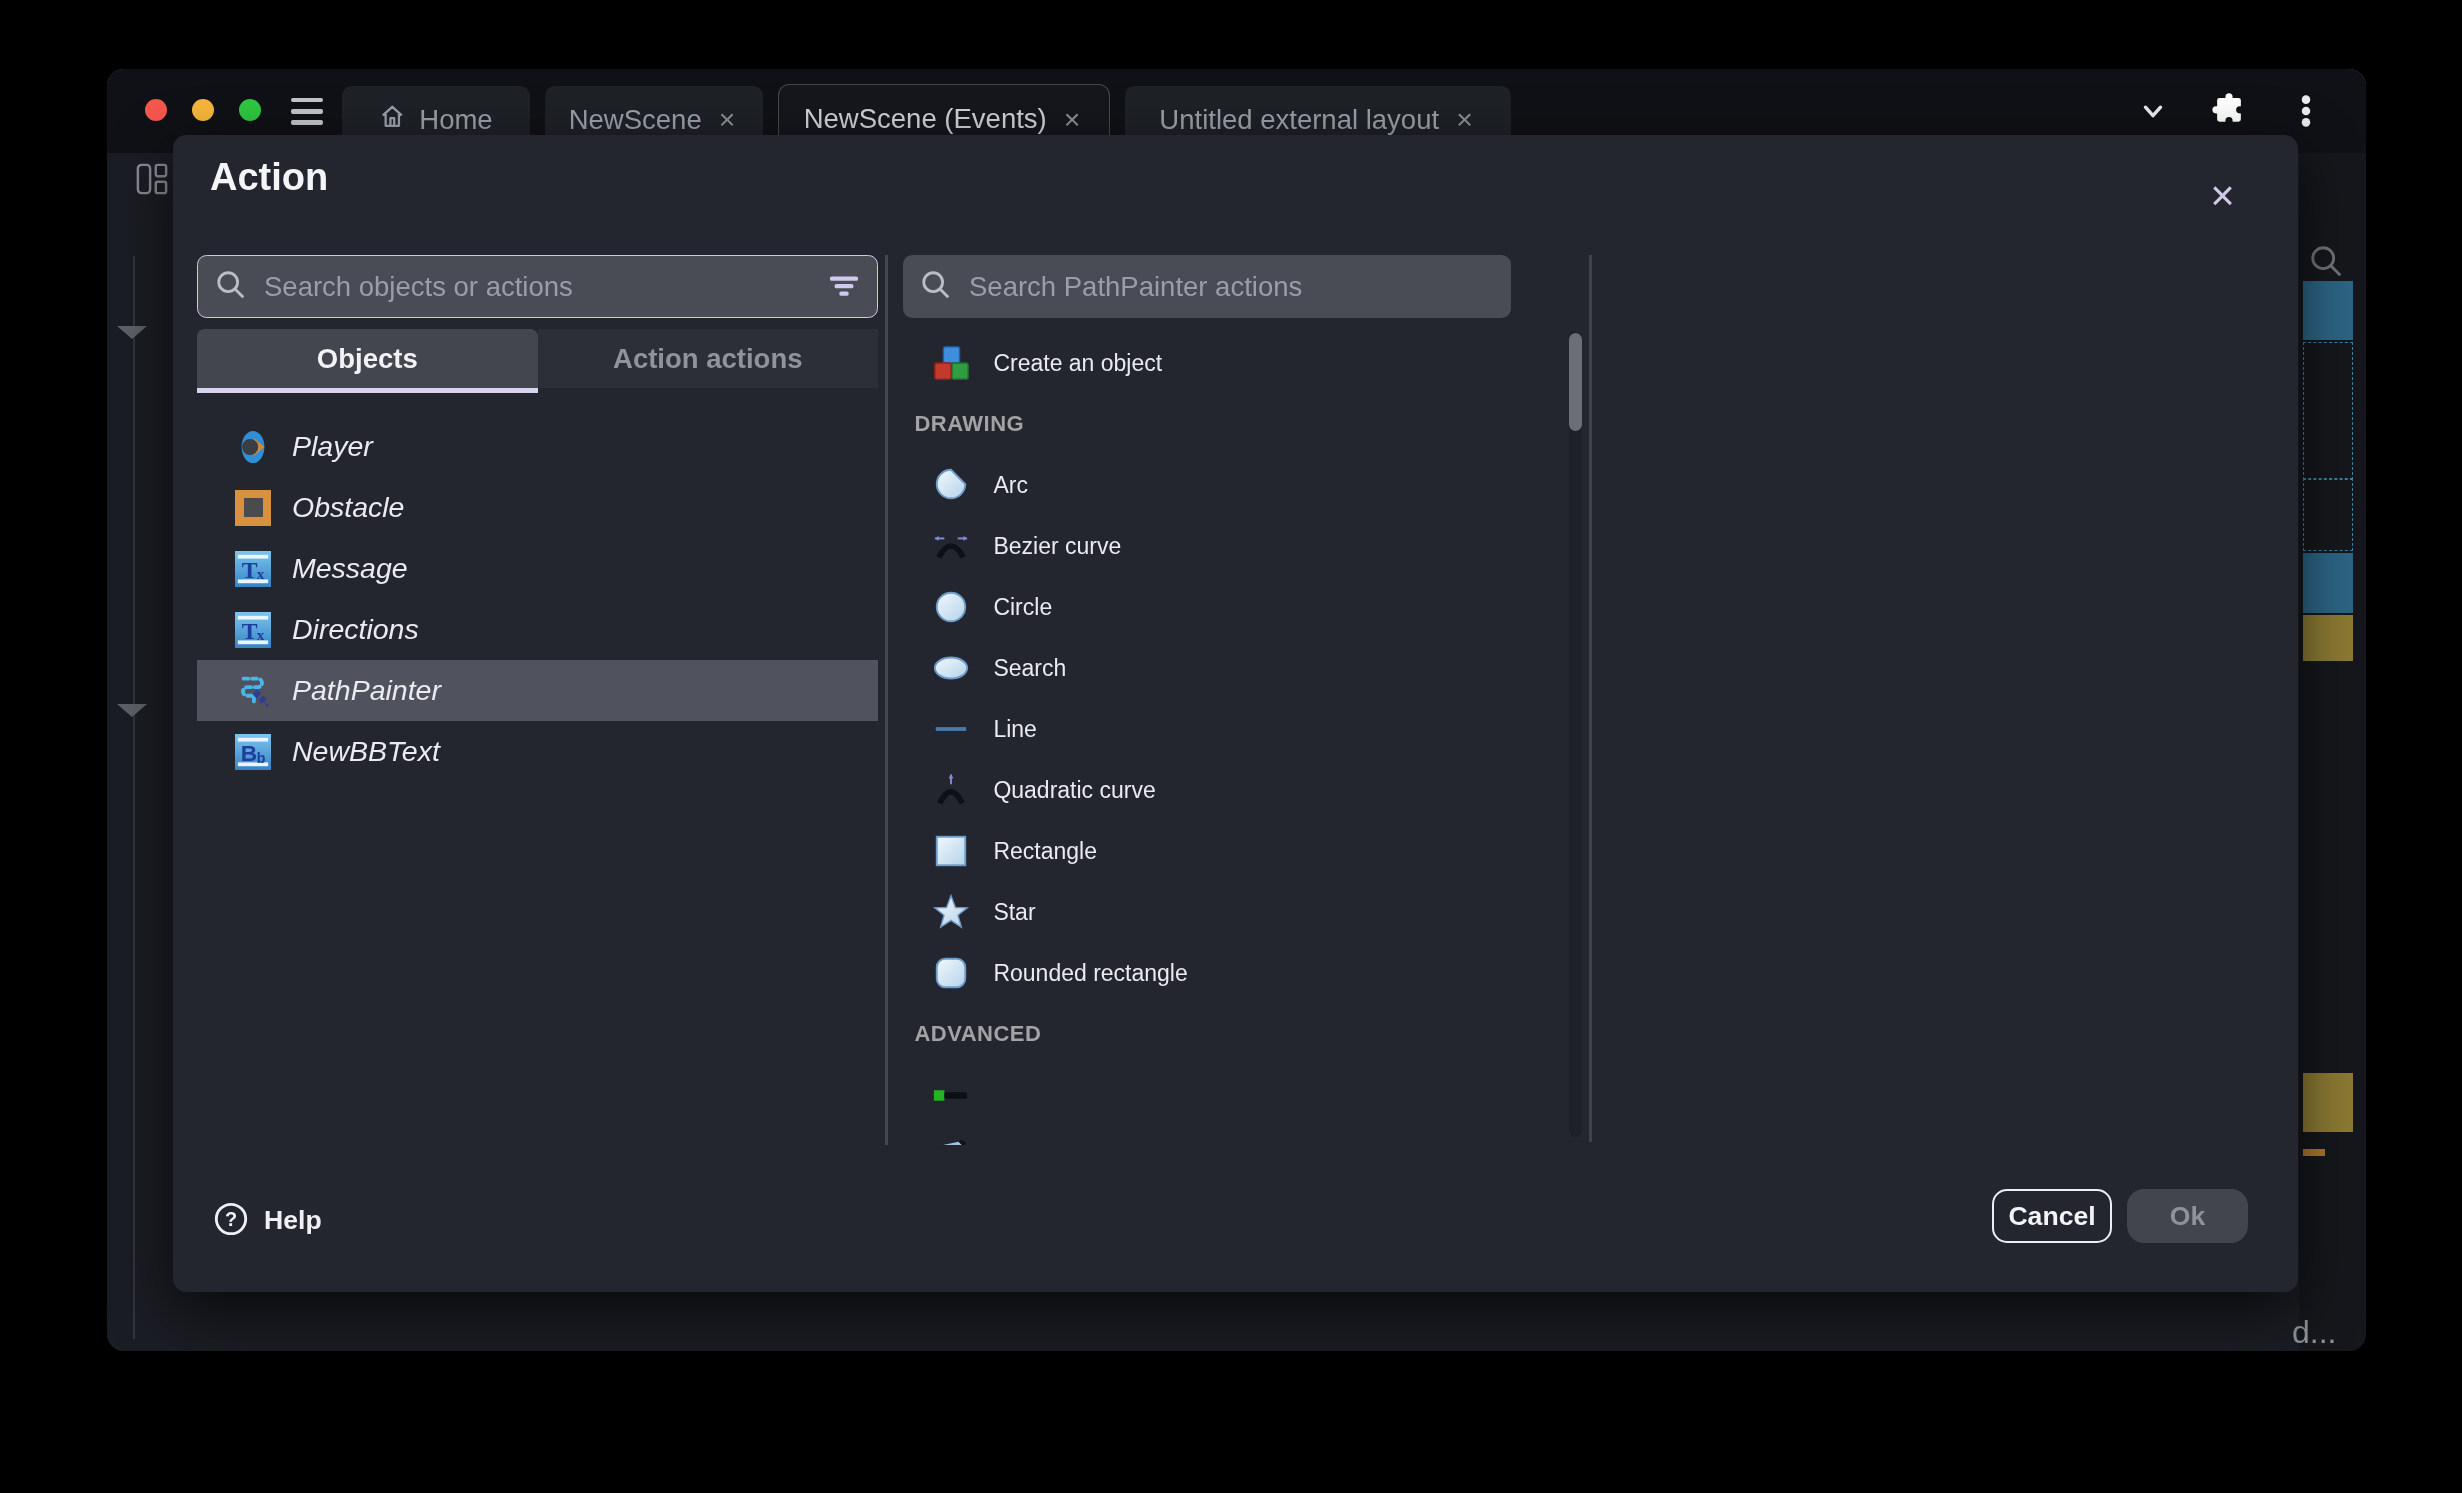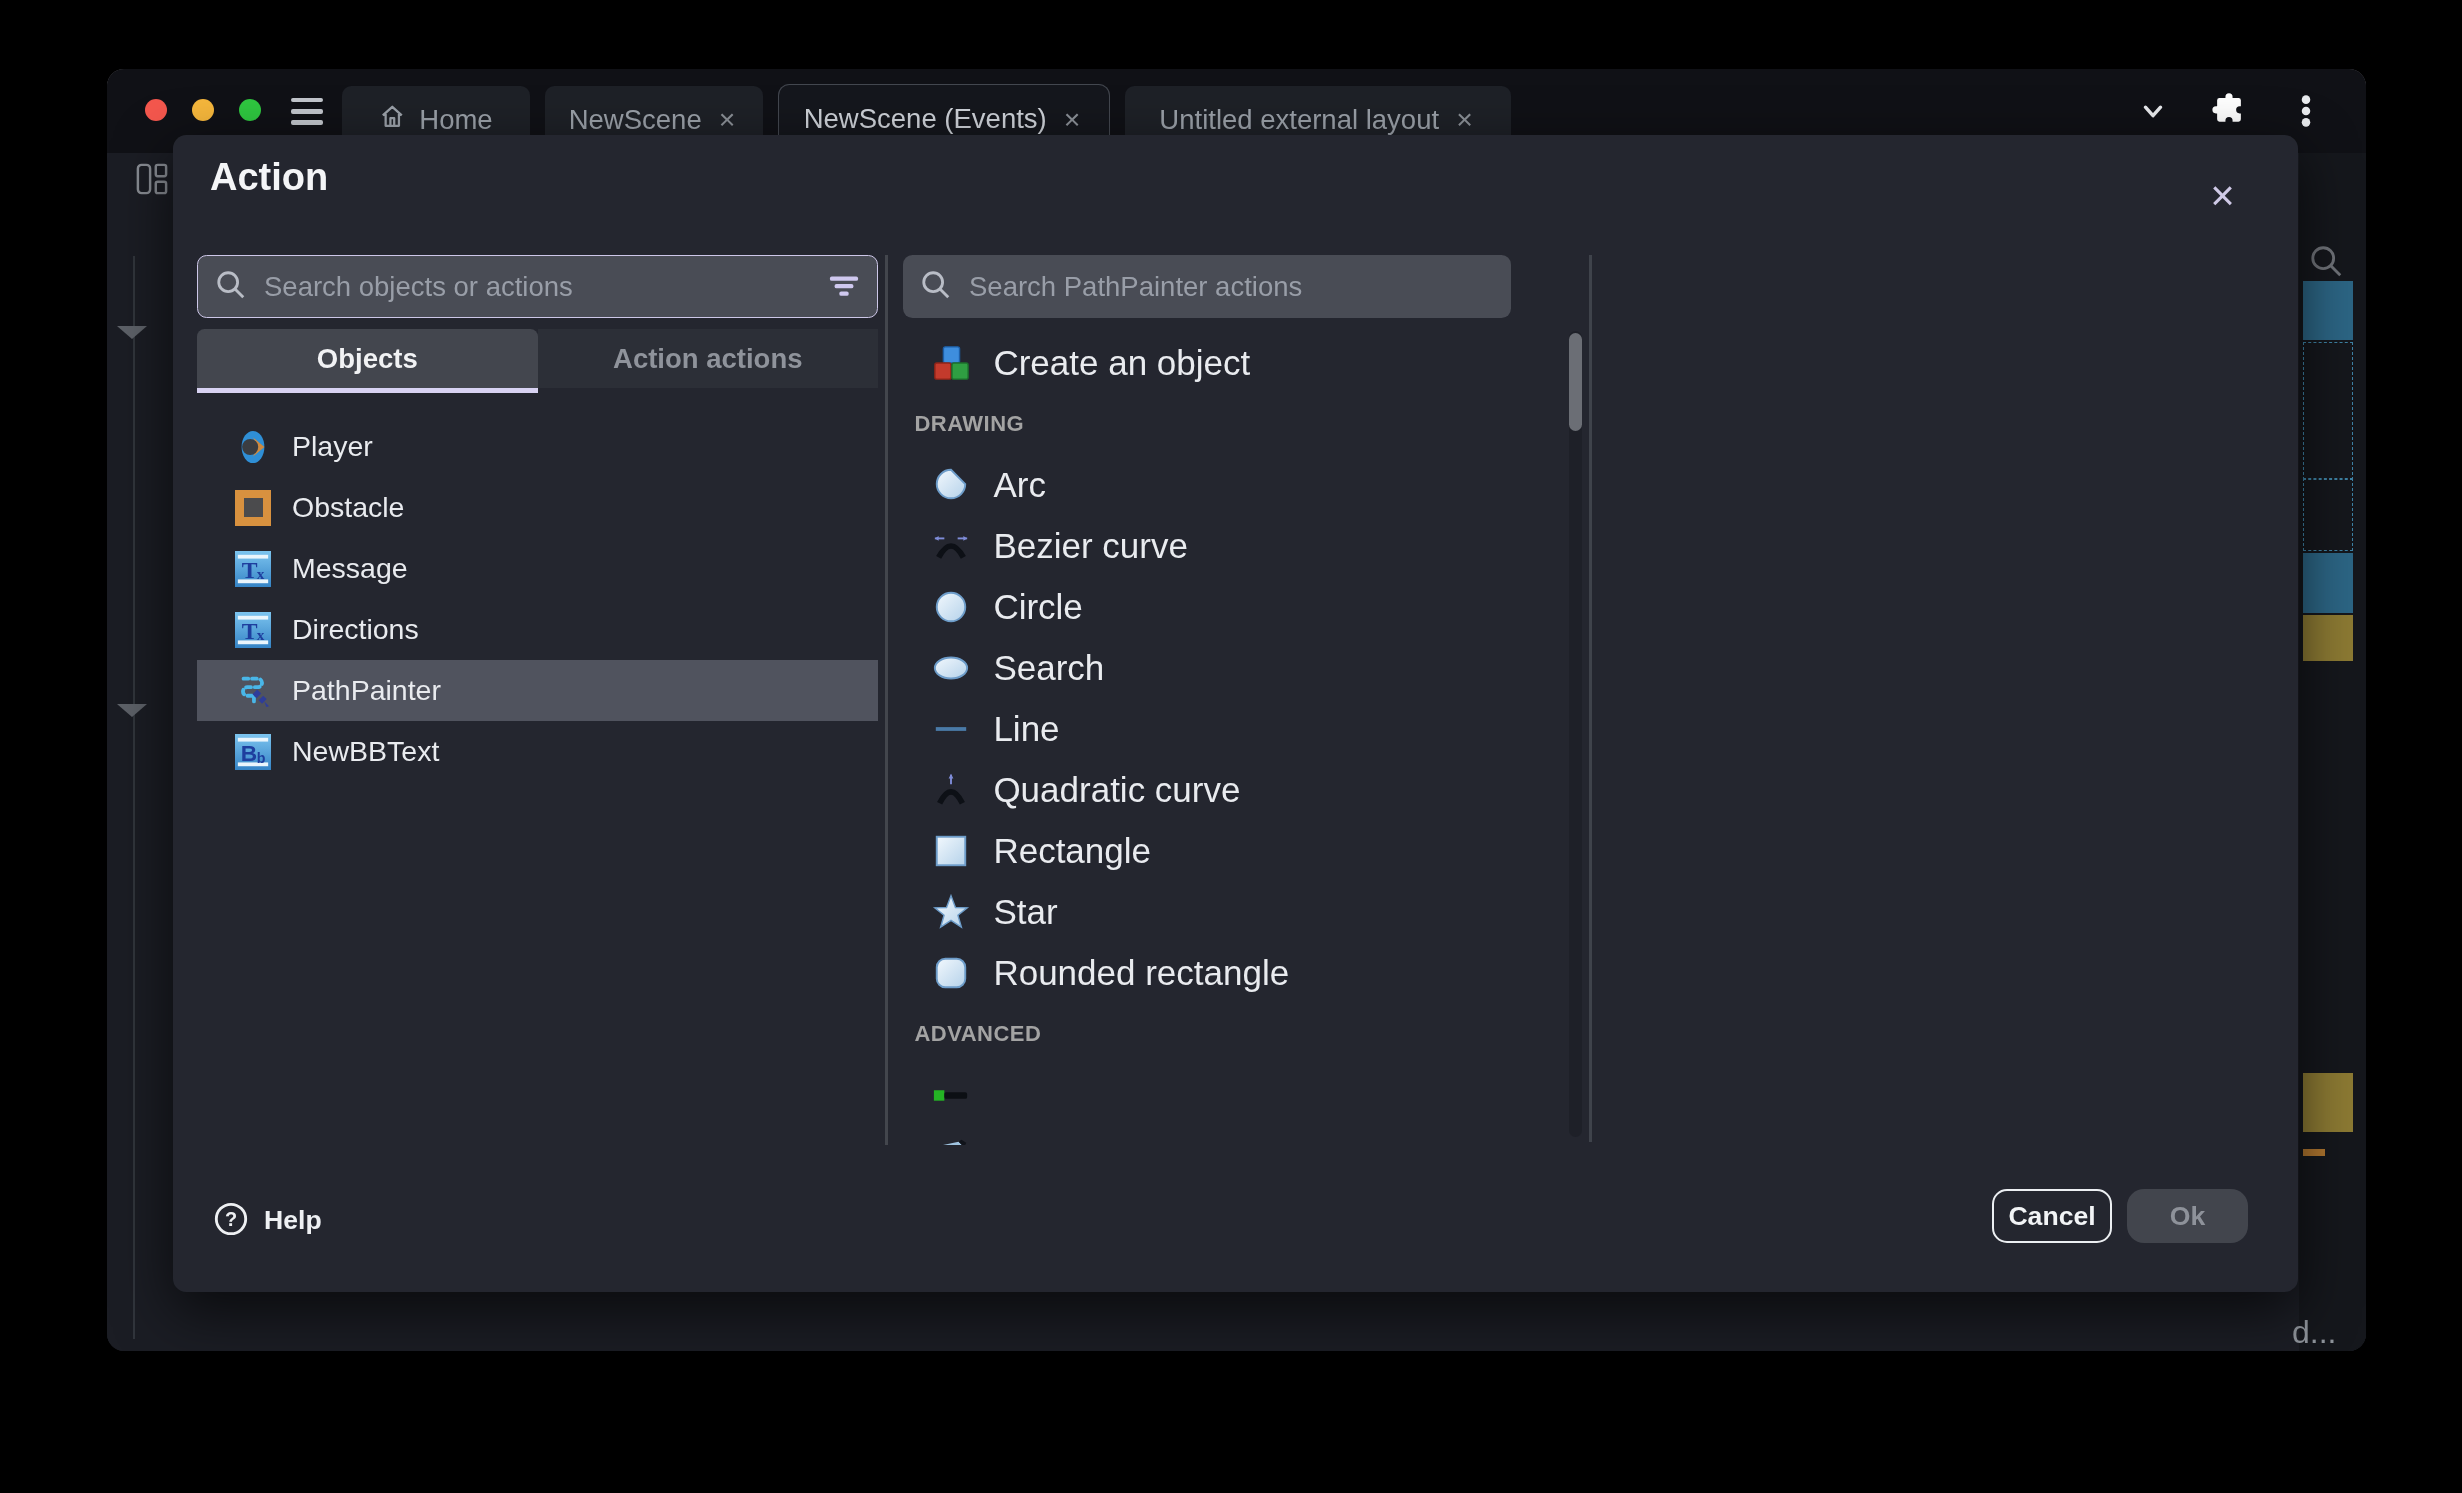--- a/index.html
+++ b/index.html
@@ -48,28 +48,28 @@
   
   .lp-tabs{position:absolute;left:24px;top:194px;width:681px;height:59px;display:flex;}
   .lp-tab{width:50%;display:flex;align-items:center;justify-content:center;font-size:27.5px;position:relative;cursor:pointer;}
   .lp-tab.active{background:#43464e;border-radius:7.6px 7.6px 0 0;color:#f1f2f4;font-weight:bold;}
   .lp-tab.inactive{background:#2c2f37;color:#8f939b;font-weight:bold;}
   .lp-underline{position:absolute;left:0;bottom:-4.7px;width:100%;height:4.7px;background:#d8d2f2;}
   
   .obj-list{position:absolute;left:24px;top:281px;width:681px;}
   .obj-row{height:61px;display:flex;align-items:center;gap:21px;padding-left:38px;cursor:pointer;}
   .obj-row.selected{background:#50535e;}
-  .obj-row .lbl{font-size:28.5px;color:#e9ebef;}
+  .obj-row .lbl{font-size:28.5px;color:#e9ebef;font-style:italic;}
   .icon38{width:36px;height:36px;flex:0 0 36px;}
   
   .vdiv{position:absolute;width:2.8px;background:#43464d;}
   
   .act-list{position:absolute;left:730px;top:190px;width:665px;height:820px;overflow:hidden;padding-top:7.6px;}
   .act-row{height:61px;display:flex;align-items:center;gap:23px;padding-left:29.4px;cursor:pointer;}
-  .act-row .lbl{font-size:35px;color:#e9ebef;}
+  .act-row .lbl{font-size:23px;color:#e9ebef;}
   .act-header{height:61px;display:flex;align-items:center;padding-left:11.4px;font-size:22px;font-weight:bold;
               color:#a3a3a3;letter-spacing:0.5px;}
   .icon40{width:38px;height:38px;flex:0 0 38px;}
   .scrolltrack{position:absolute;left:1396px;top:196px;width:13.3px;height:806px;background:#1e2028;border-radius:6.6px;}
   .scrollthumb{position:absolute;left:0;top:1.9px;width:13.3px;height:98px;background:#6b6e75;border-radius:6.6px;cursor:pointer;}
   
   .help{position:absolute;left:40px;top:1066px;display:flex;align-items:center;gap:15px;cursor:pointer;}
   .help .lbl{font-size:26.6px;font-weight:bold;color:#eef0f3;text-align:right;}
   .btn{position:absolute;top:1054px;height:54px;display:flex;align-items:center;justify-content:center;
        font-size:26.6px;font-weight:bold;cursor:pointer;}

